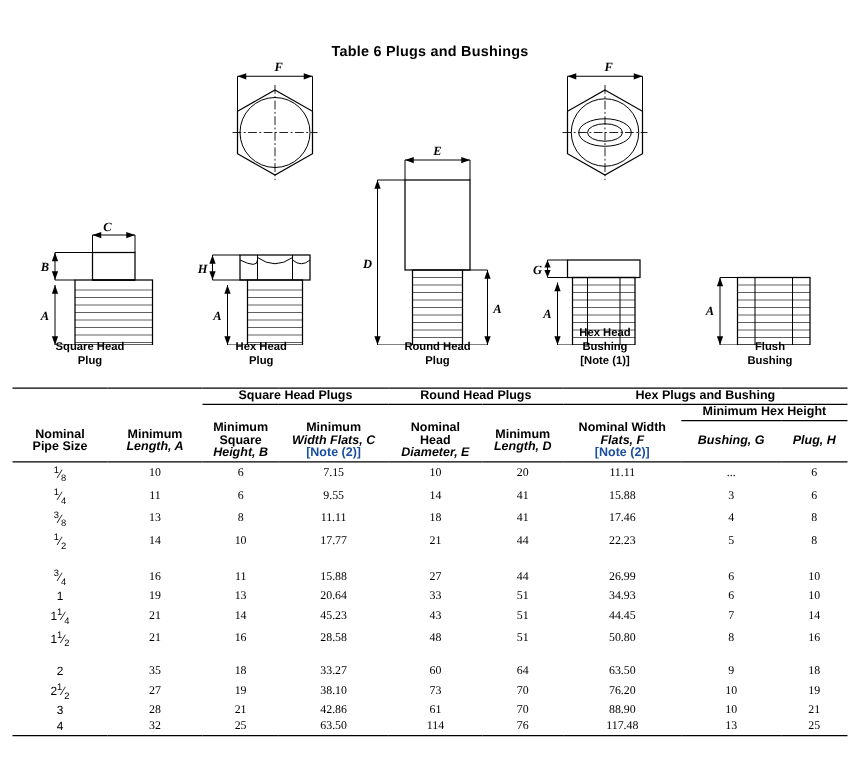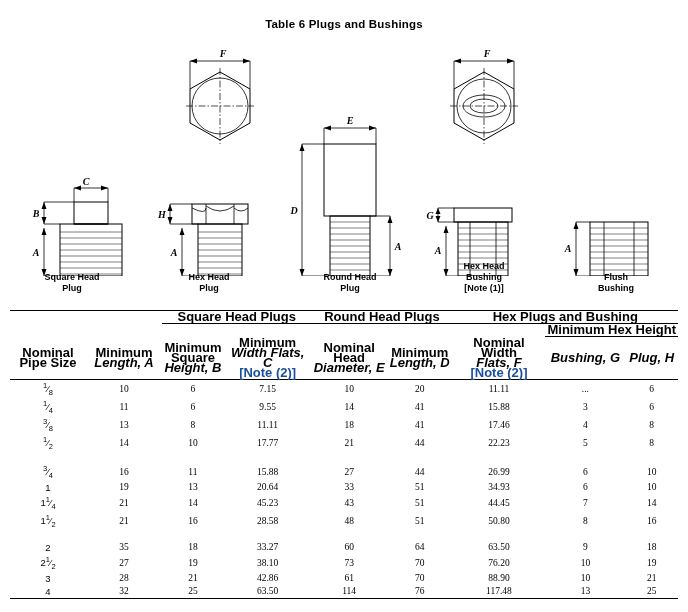--- a/index.html
+++ b/index.html
@@ -15,21 +15,21 @@
     position: relative;
     overflow: hidden;
   }
   .page {
     position: relative;
     width: 688px;
     height: 612px;
   }
   .title {
     position: absolute;
-    top: 18px;
+    top: 36px;
     left: 0;
     width: 688px;
     text-align: center;
     font-family: "Liberation Sans", sans-serif;
     font-weight: bold;
     font-size: 11.5px;
     letter-spacing: 0.2px;
   }
 
   
@@ -83,21 +83,21 @@
     width: 668px;
     font-size: 8.5px;
   }
   table.spec th, table.spec td {
     text-align: center;
     vertical-align: middle;
     padding: 1px 2px;
   }
   table.spec thead th {
     font-weight: bold;
-    font-size: 13px;
+    font-size: 10px;
     line-height: 10px;
   }
   .tb-top { border-top: 1.6px solid #000; }
   .tb-bot { border-bottom: 1.6px solid #000; }
   .rule { border-bottom: 0.9px solid #000; }
   td.num { font-family: "Liberation Serif", serif; font-size: 9.5px; }
   td.size { font-family: Liberation Sans, sans-serif; font-size: 9.5px; }
   .it { font-style: italic; }
   .gap td { height: 9px; padding: 0; border: none; }
   .frac { font-size: 7.5px; vertical-align: super; }

